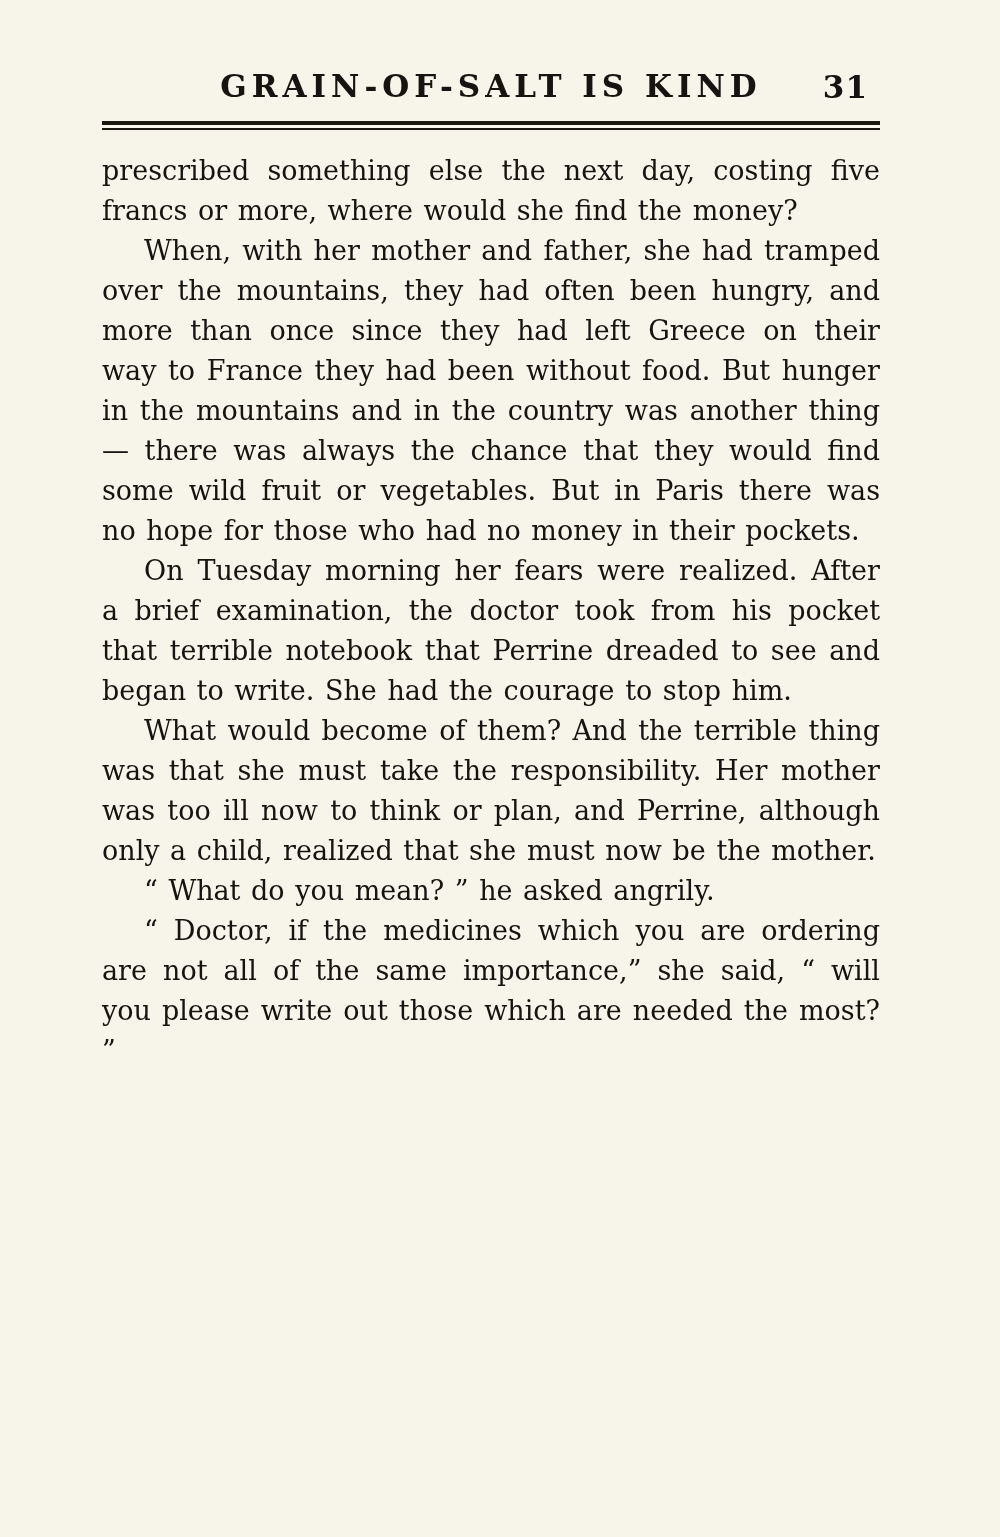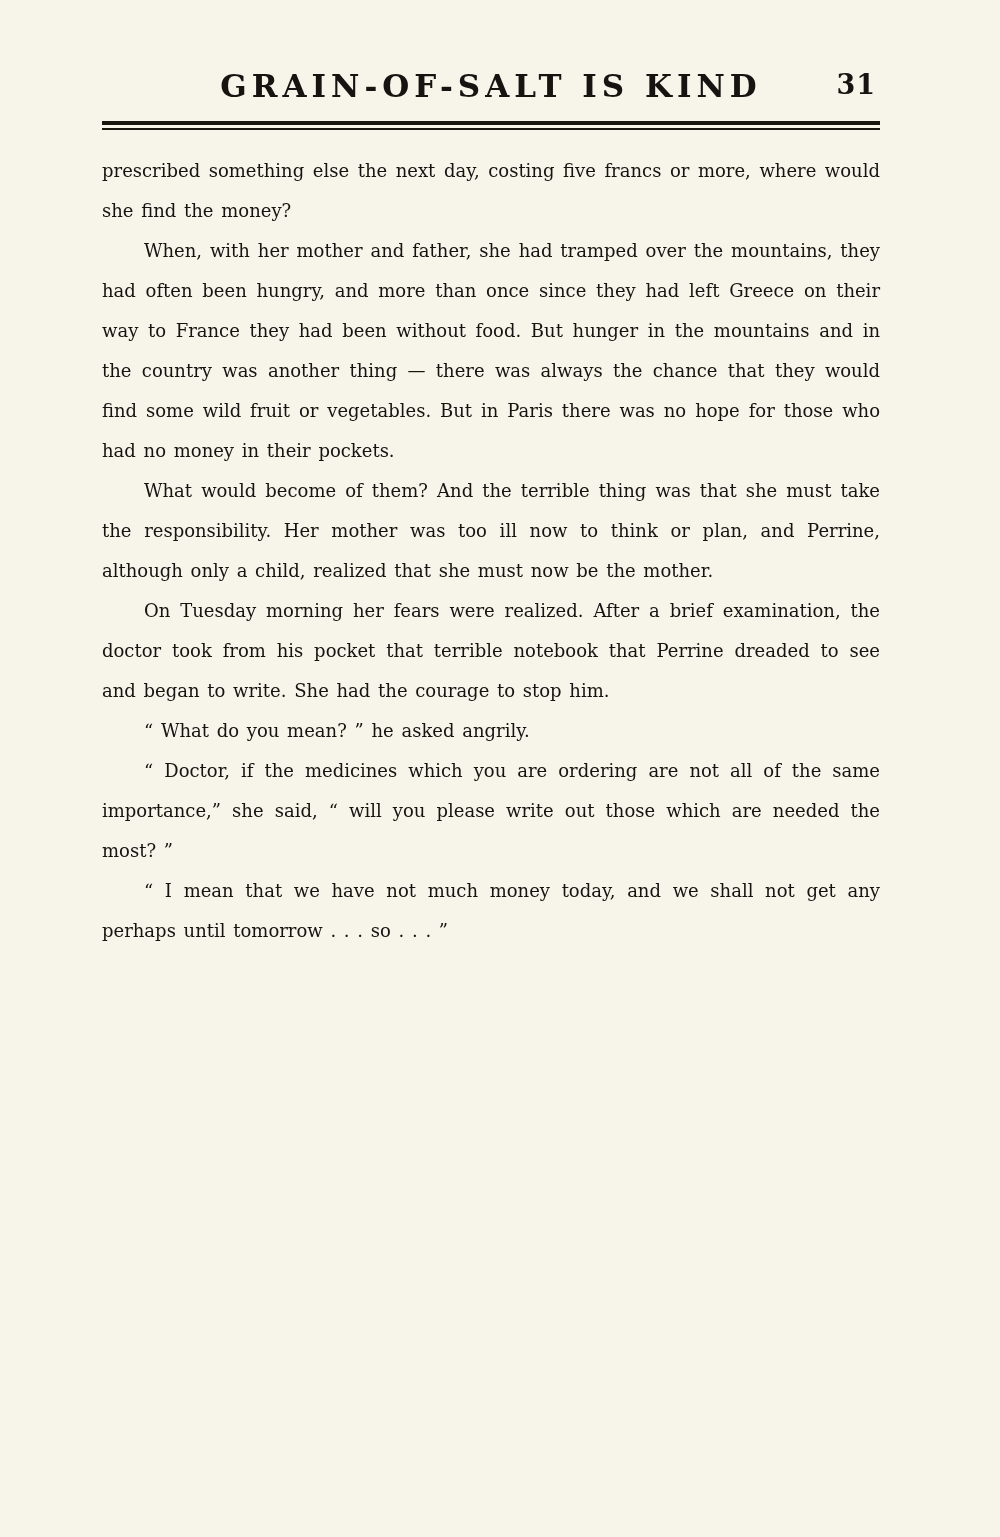--- a/index.html
+++ b/index.html
@@ -27,36 +27,36 @@
   .running-title {
     display: block;
     text-align: center;
     font-size: 31px;
     letter-spacing: 5px;
     font-weight: 600;
     white-space: nowrap;
   }
   .page-number {
     position: absolute;
-    right: 4px;
+    right: 12px;
     top: 1px;
-    font-size: 27px;
+    font-size: 31px;
     font-weight: 600;
     letter-spacing: 1px;
   }
   .double-rule {
     height: 3px;
     margin-top: 7px;
     border-top: 4px solid #1a160f;
     border-bottom: 2px solid #1a160f;
     margin-bottom: 21px;
   }
   .body-text p {
     margin: 0;
-    font-size: 18px;
+    font-size: 27px;
     line-height: 40px;
     text-align: justify;
     word-spacing: 2px;
   }
   .body-text p.indent {
     text-indent: 42px;
   }
 </style>
 </head>
 <body>
@@ -66,20 +66,19 @@
   <header class="page-header">
     <span class="running-title">GRAIN-OF-SALT IS KIND</span>
     <span class="page-number">31</span>
   </header>
 
   <div class="double-rule"></div>
 
   <main class="body-text">
     <p>prescribed something else the next day, costing five francs or more, where would she find the money?</p>
     <p class="indent">When, with her mother and father, she had tramped over the mountains, they had often been hungry, and more than once since they had left Greece on their way to France they had been without food.  But hunger in the mountains and in the country was another thing — there was always the chance that they would find some wild fruit or vegetables.  But in Paris there was no hope for those who had no money in their pockets.</p>
+    <p class="indent">On Tuesday morning her fears were realized.  After a brief examination, the doctor took from his pocket that terrible notebook that Perrine dreaded to see and began to write.  She had the courage to stop him.</p>
     <p class="indent">What would become of them?  And the terrible thing was that she must take the responsibility.  Her mother was too ill now to think or plan, and Perrine, although only a child, realized that she must now be the mother.</p>
-    <p class="indent">On Tuesday morning her fears were realized.  After a brief examination, the doctor took from his pocket that terrible notebook that Perrine dreaded to see and began to write.  She had the courage to stop him.</p>
     <p class="indent">“ What do you mean? ” he asked angrily.</p>
     <p class="indent">“ Doctor, if the medicines which you are ordering are not all of the same importance,” she said, “ will you please write out those which are needed the most? ”</p>
-    <p class="indent">“ I mean that we have not much money today, and we shall not get any perhaps until tomorrow . . . so  .  .  . ”</p>
   </main>
 
 </div>
 
 </body></html>

